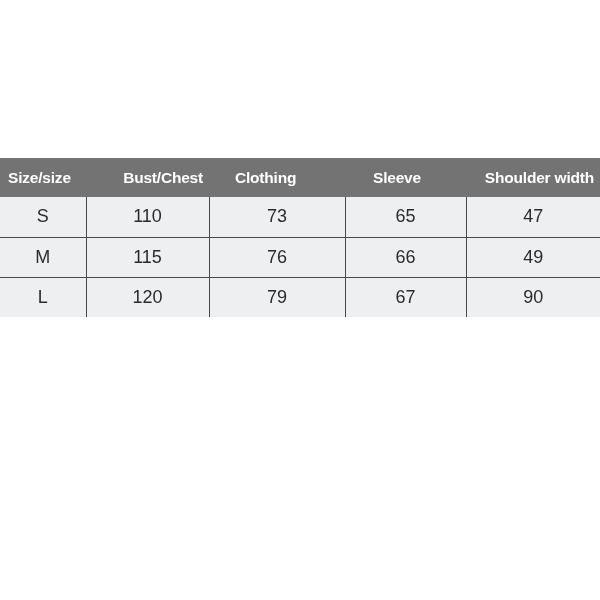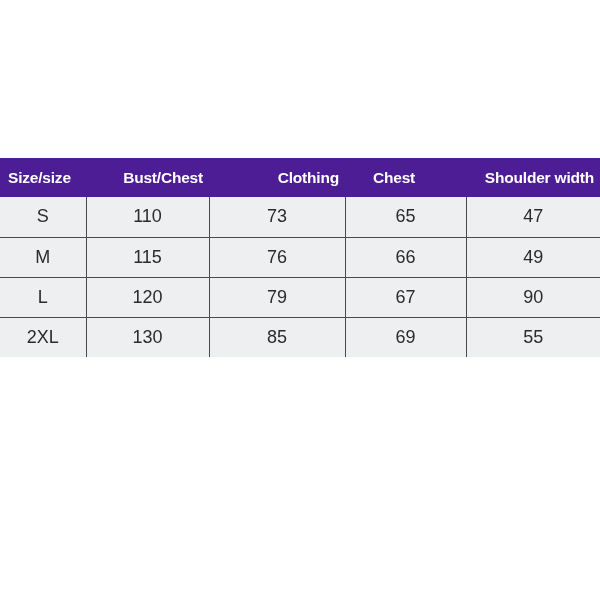--- a/index.html
+++ b/index.html
@@ -26,21 +26,21 @@
 
   
   .col-size     { width: 86px;  }
   .col-bust     { width: 123px; }
   .col-clothing { width: 136px; }
   .col-sleeve   { width: 121px; }
   .col-shoulder { width: 134px; }
 
   
   #size-chart thead tr {
-    background: #4c1d95;
+    background: #737373;
   }
   #size-chart thead th {
     height: 39px;
     padding: 0 6px;
     color: #ffffff;
     font-size: 15.5px;
     font-weight: bold;
     letter-spacing: -0.2px;
     text-align: center;
     white-space: nowrap;
@@ -49,21 +49,21 @@
   }
   #size-chart thead th.th-size {
     text-align: left;
     padding-left: 8px;
   }
   #size-chart thead th.th-bust {
     text-align: right;
     padding-left: 14px;
   }
   #size-chart thead th.th-clothing {
-    text-align: right;
+    text-align: left;
     padding-left: 26px;
   }
   #size-chart thead th.th-sleeve {
     text-align: left;
     padding-left: 28px;
   }
   #size-chart thead th.th-shoulder {
     text-align: right;
     padding-left: 17px;
   }
@@ -99,21 +99,21 @@
     <col class="col-bust">
     <col class="col-clothing">
     <col class="col-sleeve">
     <col class="col-shoulder">
   </colgroup>
   <thead>
     <tr>
       <th class="th-size">Size/size</th>
       <th class="th-bust">Bust/Chest</th>
       <th class="th-clothing">Clothing</th>
-      <th class="th-sleeve">Chest</th>
+      <th class="th-sleeve">Sleeve</th>
       <th class="th-shoulder">Shoulder width</th>
     </tr>
   </thead>
   <tbody id="size-chart-body">
 
   <tr>
         <td>S</td>
         <td>110</td>
         <td>73</td>
         <td>65</td>
@@ -126,21 +126,14 @@
         <td>66</td>
         <td>49</td>
       </tr>
       <tr>
         <td>L</td>
         <td>120</td>
         <td>79</td>
         <td>67</td>
         <td>90</td>
       </tr>
-      <tr>
-        <td>2XL</td>
-        <td>130</td>
-        <td>85</td>
-        <td>69</td>
-        <td>55</td>
-      </tr>
     </tbody>
 </table>
 
 </body></html>

